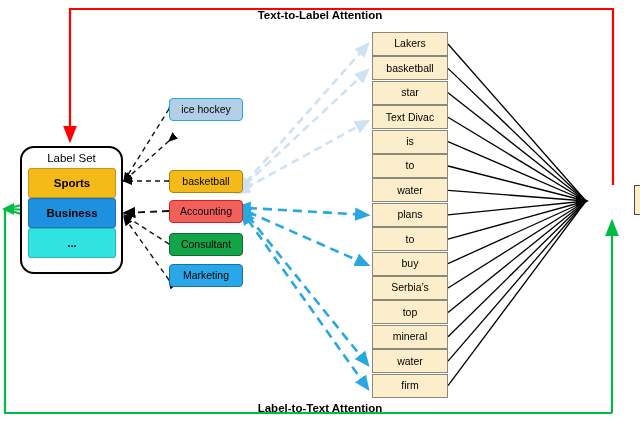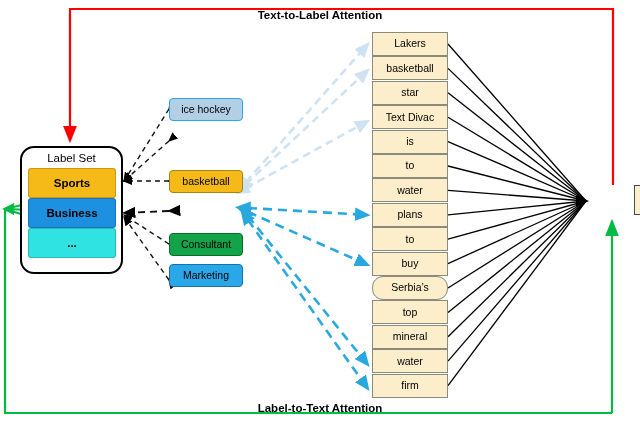--- a/index.html
+++ b/index.html
@@ -199,35 +199,36 @@
 
   <div class="labelset-box"></div>
   <div class="labelset-title node">Label Set</div>
 
   <div class="node cat cat-sports">Sports</div>
   <div class="node cat cat-business">Business</div>
   <div class="node cat cat-ellipsis">...</div>
 
   <div class="node chip chip-ice">ice hockey</div>
   <div class="node chip chip-bask">basketball</div>
+  <div class="node chip chip-acct">Accounting</div>
   <div class="node chip chip-cons">Consultant</div>
   <div class="node chip chip-mark">Marketing</div>
 
   <div id="token-column">
       <div class="node tok" style="top: 32px;">Lakers</div>
       <div class="node tok" style="top: 56.4px;">basketball</div>
       <div class="node tok" style="top: 80.8px;">star</div>
       <div class="node tok" style="top: 105.2px;">Text Divac</div>
       <div class="node tok" style="top: 129.6px;">is</div>
       <div class="node tok" style="top: 154px;">to</div>
       <div class="node tok" style="top: 178.4px;">water</div>
       <div class="node tok" style="top: 202.8px;">plans</div>
       <div class="node tok" style="top: 227.2px;">to</div>
       <div class="node tok" style="top: 251.6px;">buy</div>
-      <div class="node tok" style="top: 276px; border-radius: 11px;">Serbia’s</div>
+      <div class="node tok" style="top: 276px;">Serbia’s</div>
       <div class="node tok" style="top: 300.4px;">top</div>
       <div class="node tok" style="top: 324.8px;">mineral</div>
       <div class="node tok" style="top: 349.2px;">water</div>
       <div class="node tok" style="top: 373.6px;">firm</div>
     </div>
 
   <div class="node text-node">Text</div>
 
   <div class="caption caption-top">Text-to-Label Attention</div>
   <div class="caption caption-bottom">Label-to-Text Attention</div>

